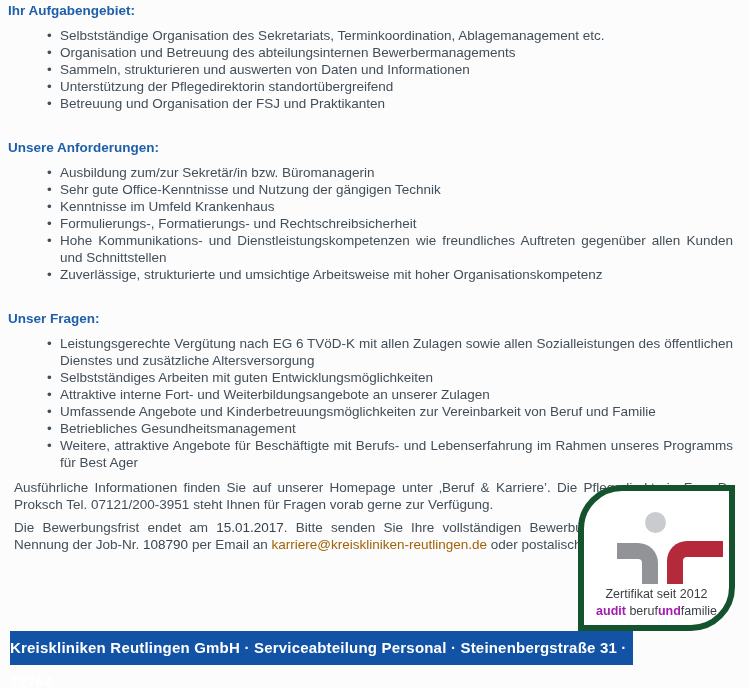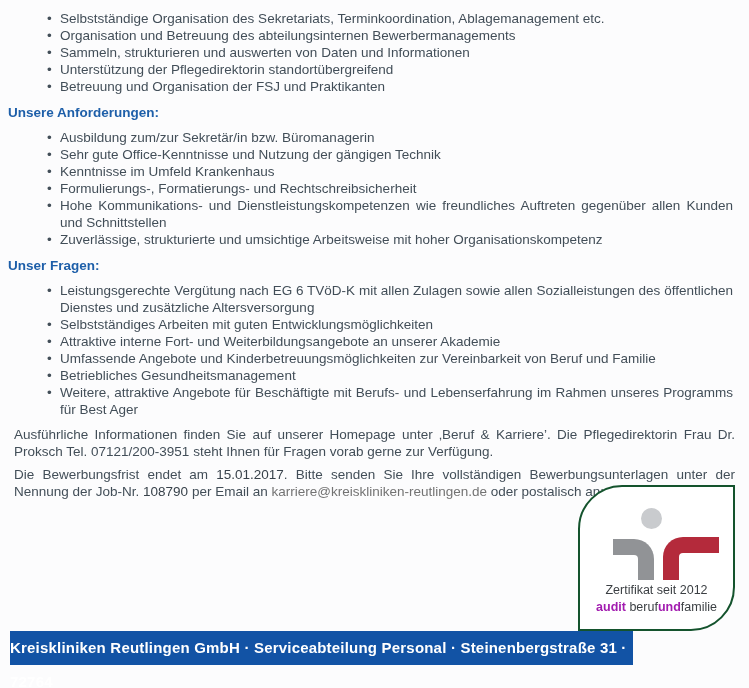--- a/index.html
+++ b/index.html
@@ -18,21 +18,21 @@
   .content{
     padding:2px 8px 0 8px;
   }
   h3.sec-heading{
     font-size:13.5px;
     line-height:17px;
     font-weight:700;
     color:#1e5fa9;
     margin:0;
   }
-  h3.sec-heading.spaced{margin-top:9px;}
+  h3.sec-heading.spaced{margin-top:27px;}
   ul.bullets{
     list-style:none;
     margin:8px;padding:0;
   }
   ul.bullets li{
     position:relative;
     padding-left:44px;
     font-size:13.5px;
     line-height:17px;
     text-align:justify;
@@ -48,33 +48,33 @@
   }
   .closing{margin-top:8px;}
   .closing p{
     margin:6px;
     font-size:13.5px;
     line-height:17px;
     text-align:justify;
   }
   .closing b{font-weight:400;color:#38424b;}
   a.email-link{
-    color:#737373;
+    color:#a16207;
     text-decoration:none;
     cursor:pointer;
   }
   
   .cert-box{
     position:absolute;
     top:485px;
     left:578px;
     width:157px;
     height:146px;
     background:#ffffff;
-    border:2px solid #14532d;
+    border:6px solid #14532d;
     border-radius:44px 0 44px 0;
     box-sizing:border-box;
   }
   .cert-figure{
     position:absolute;
     left:33px;top:21px;
     width:106px;height:77px;
   }
   .cert-head{
     position:absolute;
@@ -121,20 +121,21 @@
     letter-spacing:0.2px;
   }
 </style>
 </head>
 <body>
 
 <div class="page">
   <div class="content">
 
     <section>
+      <h3 class="sec-heading">Ihr Aufgabengebiet:</h3>
       <ul class="bullets">
         <li>Selbstständige Organisation des Sekretariats, Terminkoordination, Ablagemanagement etc.</li>
         <li>Organisation und Betreuung des abteilungsinternen Bewerbermanagements</li>
         <li>Sammeln, strukturieren und auswerten von Daten und Informationen</li>
         <li>Unterstützung der Pflegedirektorin standortübergreifend</li>
         <li>Betreuung und Organisation der FSJ und Praktikanten</li>
       </ul>
     </section>
 
     <section>
@@ -147,21 +148,21 @@
         <li>Hohe Kommunikations- und Dienstleistungskompetenzen wie freundliches Auftreten gegenüber allen Kunden und Schnittstellen</li>
         <li>Zuverlässige, strukturierte und umsichtige Arbeitsweise mit hoher Organisationskompetenz</li>
       </ul>
     </section>
 
     <section>
       <h3 class="sec-heading spaced">Unser Fragen:</h3>
       <ul class="bullets">
         <li>Leistungsgerechte Vergütung nach EG 6 TVöD-K mit allen Zulagen sowie allen Sozialleistungen des öffentlichen Dienstes und zusätzliche Altersversorgung</li>
         <li>Selbstständiges Arbeiten mit guten Entwicklungsmöglichkeiten</li>
-        <li>Attraktive interne Fort- und Weiterbildungsangebote an unserer Akademie</li>
+        <li>Attraktive interne Fort- und Weiterbildungsangebote an unserer Zulagen</li>
         <li>Umfassende Angebote und Kinderbetreuungsmöglichkeiten zur Vereinbarkeit von Beruf und Familie</li>
         <li>Betriebliches Gesundheitsmanagement</li>
         <li>Weitere, attraktive Angebote für Beschäftigte mit Berufs- und Lebenserfahrung im Rahmen unseres Programms für Best Ager</li>
       </ul>
     </section>
 
     <div class="closing">
       <p>Ausführliche Informationen finden Sie auf unserer Homepage unter ‚Beruf &amp; Karriere’. Die Pflegedirektorin Frau Dr. Proksch Tel. 07121/200-3951 steht Ihnen für Fragen vorab gerne zur Verfügung.</p>
       <p>
         <span>Die Bewerbungsfrist endet am </span><b>15.01.2017</b><span>. Bitte senden Sie Ihre vollständigen Bewerbungsunterlagen unter der Nennung der Job-Nr. </span><b>108790</b><span> per Email an </span><a class="email-link">karriere@kreiskliniken-reutlingen.de</a><span> oder postalisch an:</span>

